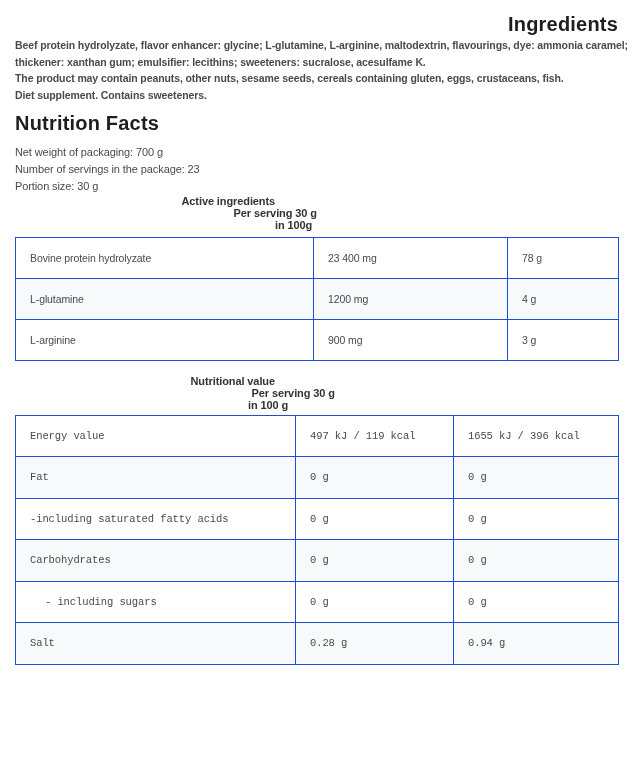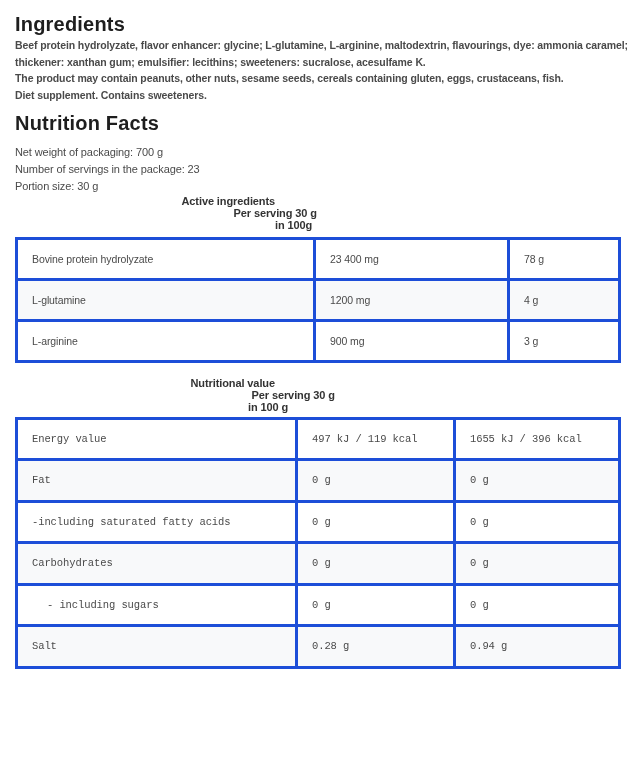--- a/index.html
+++ b/index.html
@@ -13,21 +13,21 @@
   .page { padding: 0 15px; width: 603px; }
 
   h1 {
     margin: 0;
     font-size: 20px;
     line-height: 26px;
     font-weight: 700;
     color: #1e1e1e;
     letter-spacing: 0.2px;
   }
-  #ingredients-heading { margin-top: 11px; }
+  #ingredients-heading { margin-top: 11px; text-align: right; }
   #nutrition-heading  { margin-top: 7px; }
 
   p.body {
     margin: 0;
     font-size: 10.5px;
     letter-spacing: -0.1px;
     line-height: 16.5px;
     color: #4a4a4a;
     font-weight: bold;
   }
@@ -68,21 +68,21 @@
     color: #4a4a4a;
   }
   table.t1 col.c1 { width: 298px; }
   table.t1 col.c2 { width: 194px; }
   table.t1 col.c3 { width: 111px; }
   table.t2 col.c1 { width: 280px; }
   table.t2 col.c2 { width: 158px; }
   table.t2 col.c3 { width: 165px; }
 
   td {
-    border: 3px solid #1d4ed8;
+    border: 1px solid #1d4ed8;
     padding: 0 6px 0 14px;
     vertical-align: middle;
     background: #ffffff;
     overflow: hidden;
   }
   table.t1 tr { height: 41px; }
   table.t2 tr { height: 41.5px; font-family: Liberation Mono, monospace; }
   tr:nth-child(even) td { background: #f8f9fa; }
   td.indent { padding-left: 29px; }
 </style>

